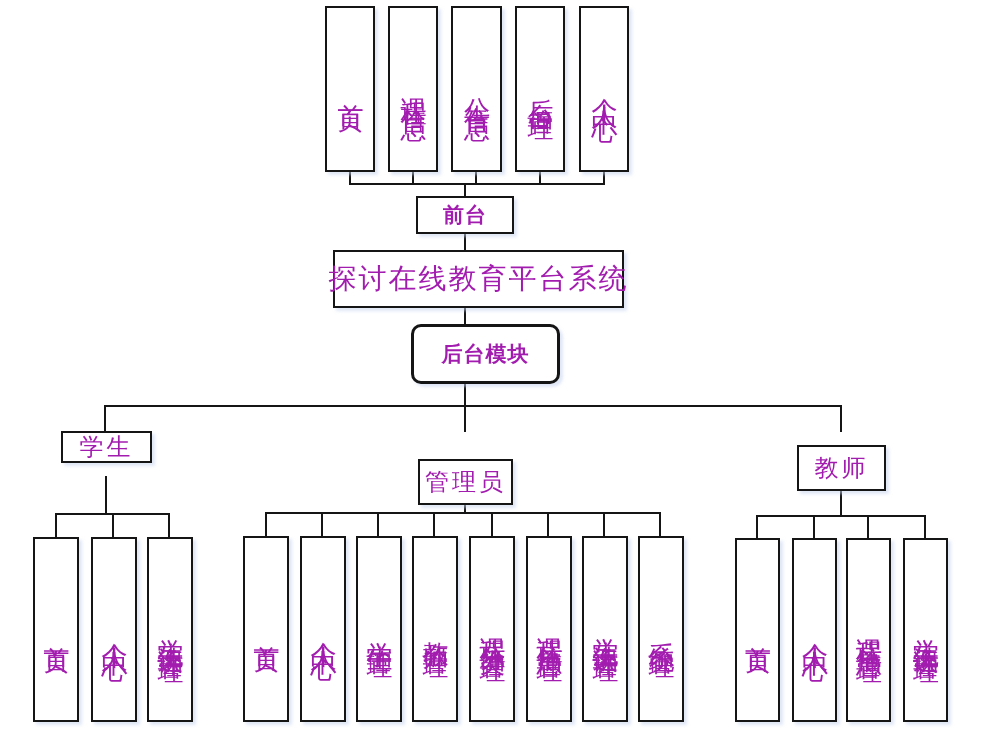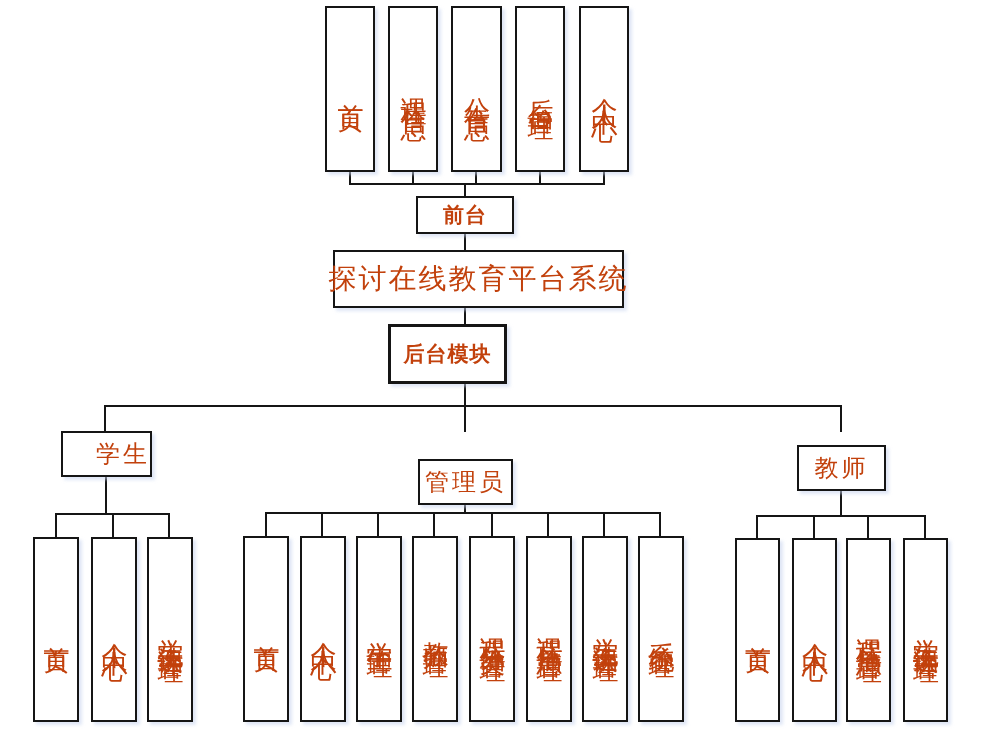--- a/index.html
+++ b/index.html
@@ -20,21 +20,21 @@
     top: 0;
   }
   .node {
     position: absolute;
     box-sizing: border-box;
     background: #ffffff;
     border: 2px solid #151515;
     display: flex;
     align-items: center;
     justify-content: center;
-    color: #c2410c;
+    color: #a21caf;
     box-shadow: 3px 3px 3px rgba(199,212,238,0.55);
   }
   
   .vbox span {
     writing-mode: vertical-rl;
     text-orientation: upright;
     font-family: "Liberation Serif", "DejaVu Serif", serif;
     font-size: 26px;
     letter-spacing: 4px;
     line-height: 1;
@@ -111,25 +111,25 @@
   </div>
 
   <div class="node hbox hbox-bold" style="left:416px; top:196px; width:98px; height:38px;">
     <span>前台</span>
   </div>
 
   <div class="node hbox hbox-root" style="left:321px; top:250px; width:291px; height:58px;">
     <span>探讨在线教育平台系统</span>
   </div>
 
-  <div class="node hbox hbox-bold hbox-module" style="left:388px; top:324px; width:119px; height:60px;">
+  <div class="node hbox hbox-bold hbox-module" style="left:411px; top:324px; width:149px; height:60px;border-radius:10px;">
     <span>后台模块</span>
   </div>
 
-  <div class="node hbox" style="left:61px; top:431px; width:91px; height:46px;justify-content:flex-end;">
+  <div class="node hbox" style="left:61px; top:431px; width:91px; height:32px;">
     <span>学生</span>
   </div>
   <div class="node hbox" style="left:418px; top:431px; width:95px; height:46px;margin-top:28px;">
     <span>管理员</span>
   </div>
   <div class="node hbox" style="left:797px; top:431px; width:89px; height:46px;margin-top:14px;">
     <span>教师</span>
   </div>
 
   <div class="node vbox" style="left:33px; top:537px; width:46px; height:185px;">

